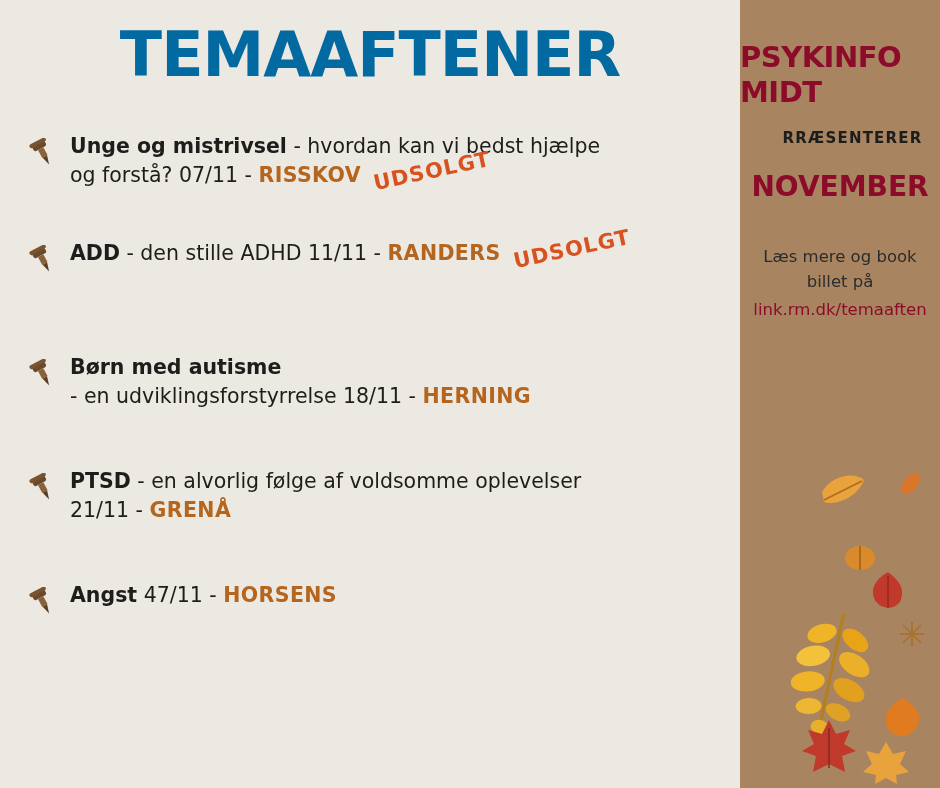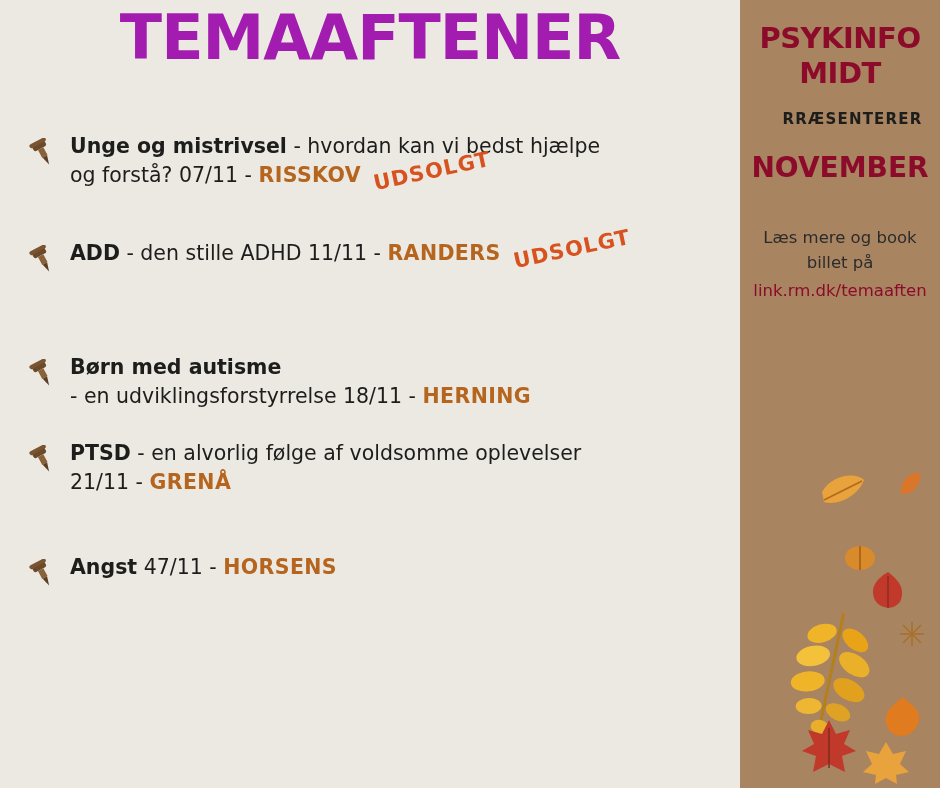--- a/index.html
+++ b/index.html
@@ -24,28 +24,28 @@
   .main {
     position: relative;
     width: 740px;
     height: 788px;
     background: #ece9e3;
     box-sizing: border-box;
   }
   .title {
     position: absolute;
     left: 0;
-    top: 5px;
+    top: 22px;
     width: 740px;
     text-align: center;
     font-family: "DejaVu Sans", sans-serif;
     font-weight: bold;
     font-size: 62px;
     letter-spacing: -1px;
-    color: #a21caf;
+    color: #0369a1;
     line-height: 1.05;
   }
   .events {
     position: absolute;
     left: 22px;
     top: 132px;
     width: 700px;
   }
   .event {
     position: relative;
@@ -93,22 +93,22 @@
   
   .sidebar {
     position: relative;
     width: 200px;
     height: 788px;
     background: #a98460;
     box-sizing: border-box;
     overflow: hidden;
   }
   .brand {
-    margin-top: 21px;
-    text-align: center;
+    margin-top: 40px;
+    text-align: left;
     font-family: "DejaVu Sans", sans-serif;
     font-weight: bold;
     font-size: 29px;
     line-height: 1.22;
     color: #8c0b2a;
     letter-spacing: -0.5px;
   }
   .presents {
     margin-top: 18px;
     text-align: center;
@@ -193,21 +193,21 @@
             </g>
           </svg>
         </span>
         <div class="event-text">
           <span class="event-line">
             <span class="bold">ADD</span><span> - den stille ADHD 11/11 - </span><span class="place">RANDERS</span><span class="udsolgt">UDSOLGT</span>
           </span>
         </div>
       </div>
 
-      <div class="event" style="margin-bottom:28px;">
+      <div class="event" style="margin-bottom:56px;">
         <span class="pin">
           <svg width="30" height="30" viewBox="0 0 30 30">
             <g transform="rotate(-28 15 15)">
               <rect x="8" y="3" width="14" height="7" rx="2" fill="#6b4a2b"></rect>
               <rect x="12" y="10" width="6" height="9" fill="#8a6239"></rect>
               <polygon points="15,28 12.5,19 17.5,19" fill="#5a3d22"></polygon>
               <rect x="6" y="1.5" width="18" height="4" rx="2" fill="#7a5430"></rect>
             </g>
           </svg>
         </span>

